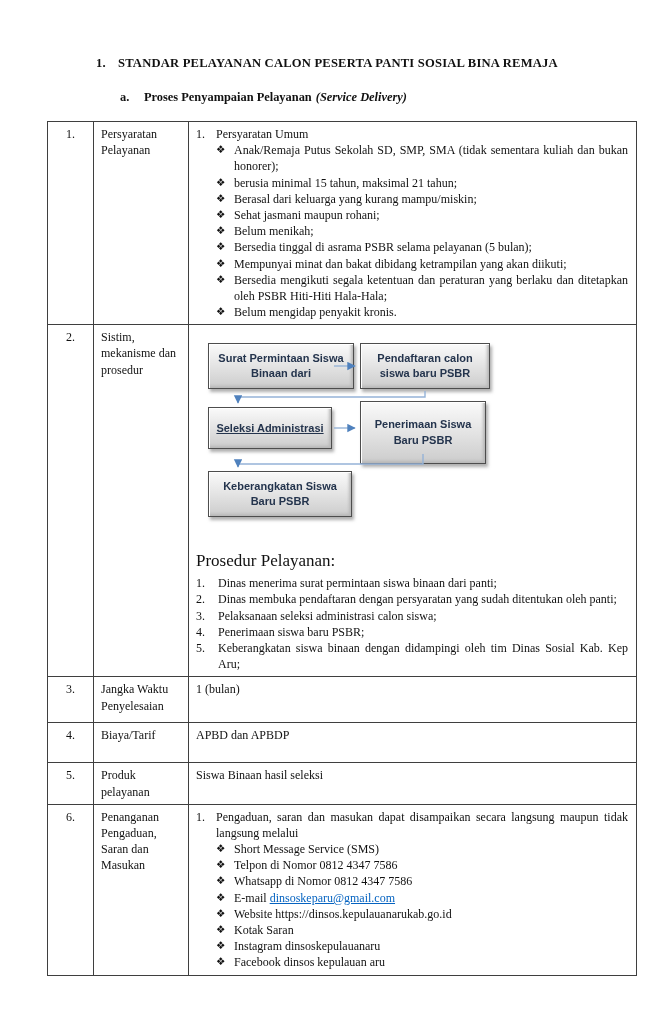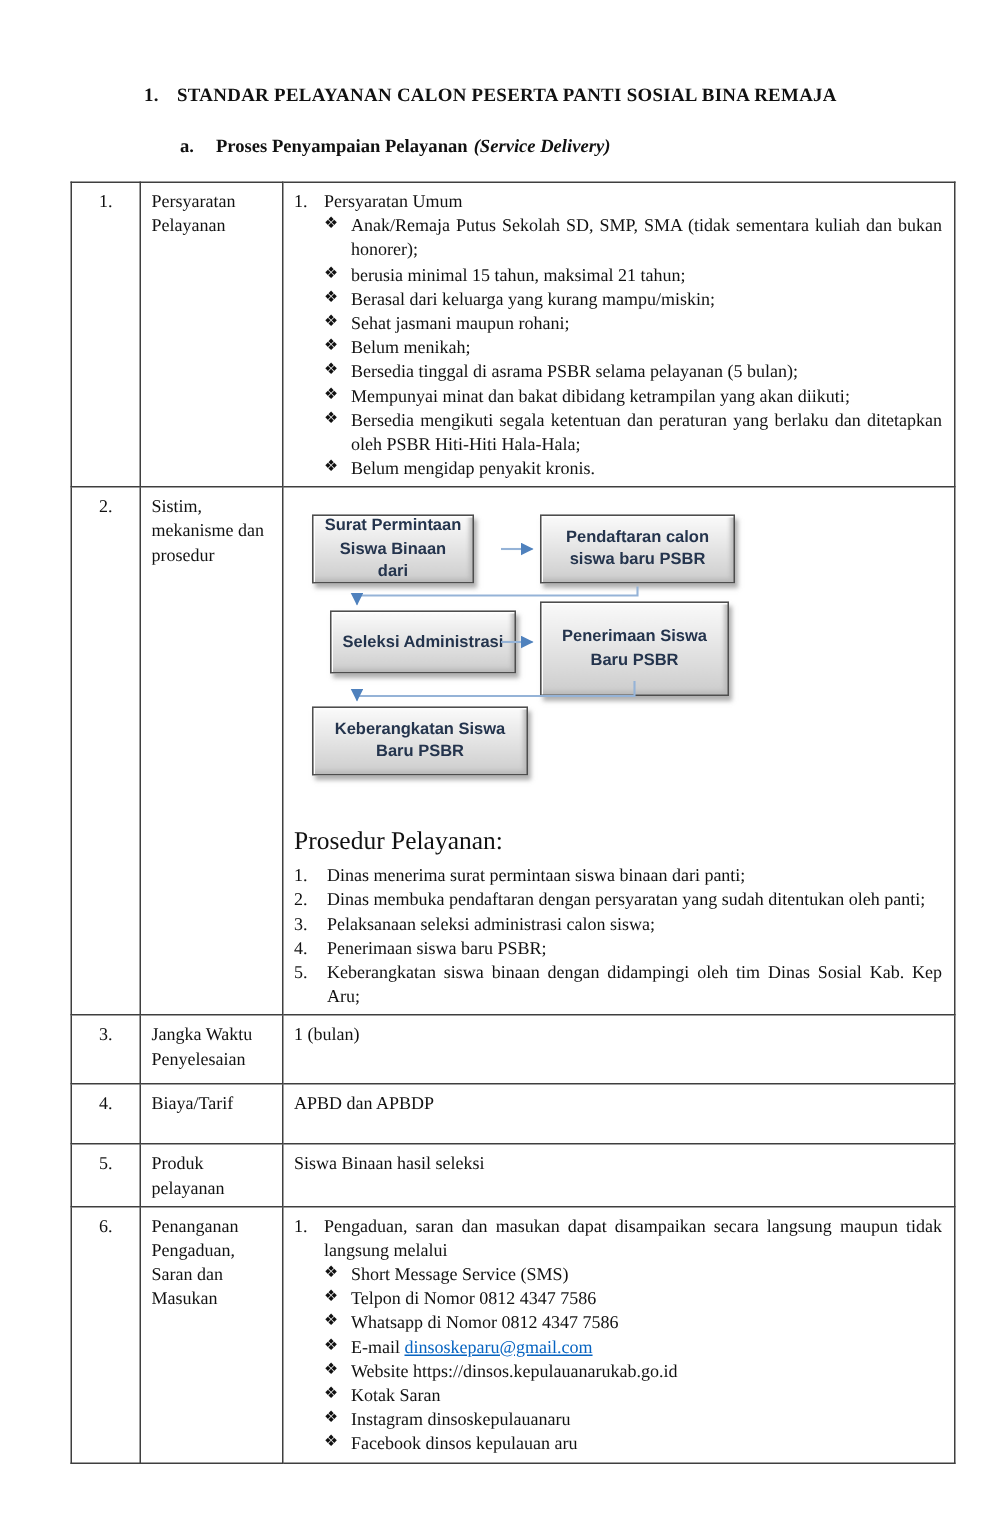--- a/index.html
+++ b/index.html
@@ -69,23 +69,23 @@
     display:flex; align-items:center; justify-content:center; text-align:center;
     font-family:"Liberation Sans", sans-serif;
     font-weight:bold; font-size:11px; line-height:1.4; color:#24344d;
     background:linear-gradient(180deg,#fafafa 0%,#e6e6e6 45%,#cccccc 100%);
     border:1px solid #4d4d4d;
     box-shadow:2px 3px 3px rgba(110,110,110,0.55),
                inset 1px 1px 0 #ffffff,
                inset -2px -2px 3px #b8b8b8;
     padding:2px 6px;
   }
-  .fb1 { left:8px;  top:8px;   width:108px; height:46px;text-align:center; }
+  .fb1 { left:8px;  top:8px;   width:146px; height:46px;text-align:center; }
   .fb2 { left:160px; top:8px;  width:130px; height:46px; }
-  .fb3 { left:20px;  top:72px;  width:124px; height:42px; }
+  .fb3 { left:8px;  top:72px;  width:124px; height:42px;text-decoration:underline; }
   .fb4 { left:160px; top:66px; width:126px; height:63px; }
   .fb5 { left:8px;  top:136px; width:144px; height:46px; }
   svg.connectors { position:absolute; left:0; top:0; pointer-events:none; }
 
   .proc-title { font-weight:normal; margin:10px 0 2px 0; font-size:17px; }
   .proc-steps .num-item .n { width:22px; }
 </style>
 </head>
 <body>
 

